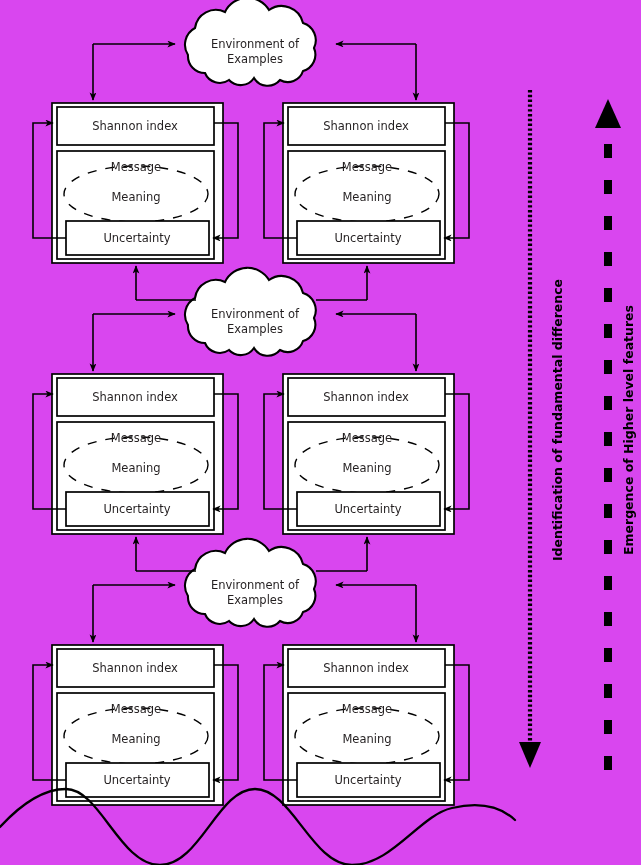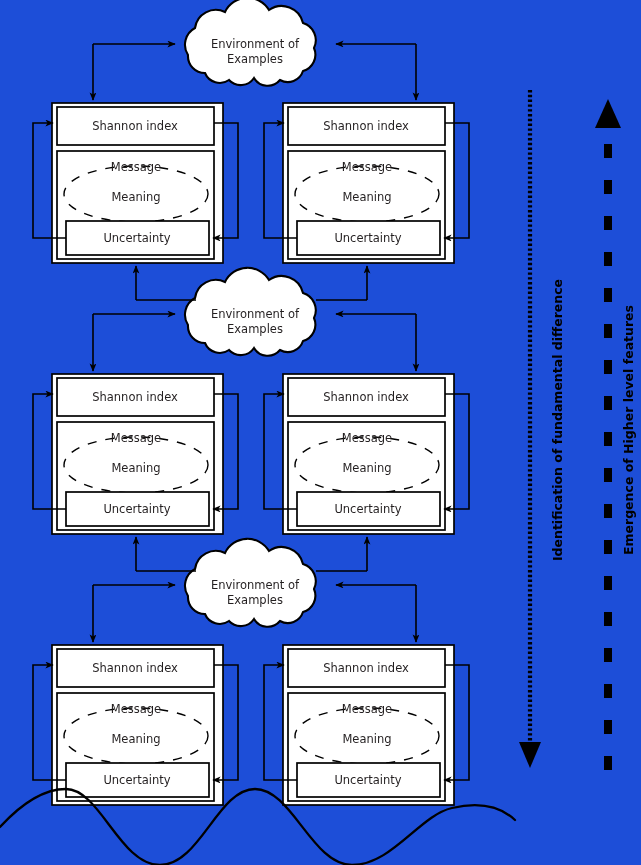--- a/index.html
+++ b/index.html
@@ -1,18 +1,18 @@
 <!DOCTYPE html>
 <html><head>
 <meta charset="utf-8">
 <style>
   html,body{margin:0;padding:0;background:#ffffff;}
   body{width:641px;height:865px;overflow:hidden;
        font-family:"DejaVu Sans","Liberation Sans",sans-serif;}
-  #stage{position:relative;width:641px;height:865px;background:#1d4ed8;text-decoration:underline;}
+  #stage{position:relative;width:641px;height:865px;background:#d946ef;text-decoration:underline;}
   svg#diagram{position:absolute;left:0;top:0;width:641px;height:865px;display:block;}
   .nodeText{font-family:"DejaVu Sans","Liberation Sans",sans-serif;font-size:11.5px;fill:#231f20;}
   .cloudText{font-family:"DejaVu Sans","Liberation Sans",sans-serif;font-size:11.5px;fill:#231f20;}
   .vlabel{font-family:"DejaVu Sans","Liberation Sans",sans-serif;font-size:12.5px;font-weight:bold;fill:#000;}
   .stroke{fill:none;stroke:#000;stroke-width:1.6;}
   .boxfill{fill:#ffffff;stroke:#000;stroke-width:1.7;}
   .cloud{fill:#ffffff;stroke:#000;stroke-width:2.1;}
   .ellipseDash{fill:none;stroke:#000;stroke-width:1.4;stroke-dasharray:9 9;}
   .wave{fill:none;stroke:#000;stroke-width:2.3;stroke-linecap:round;}
   .dotline{fill:none;stroke:#000;stroke-width:4.2;stroke-dasharray:2.4 2.4;}

